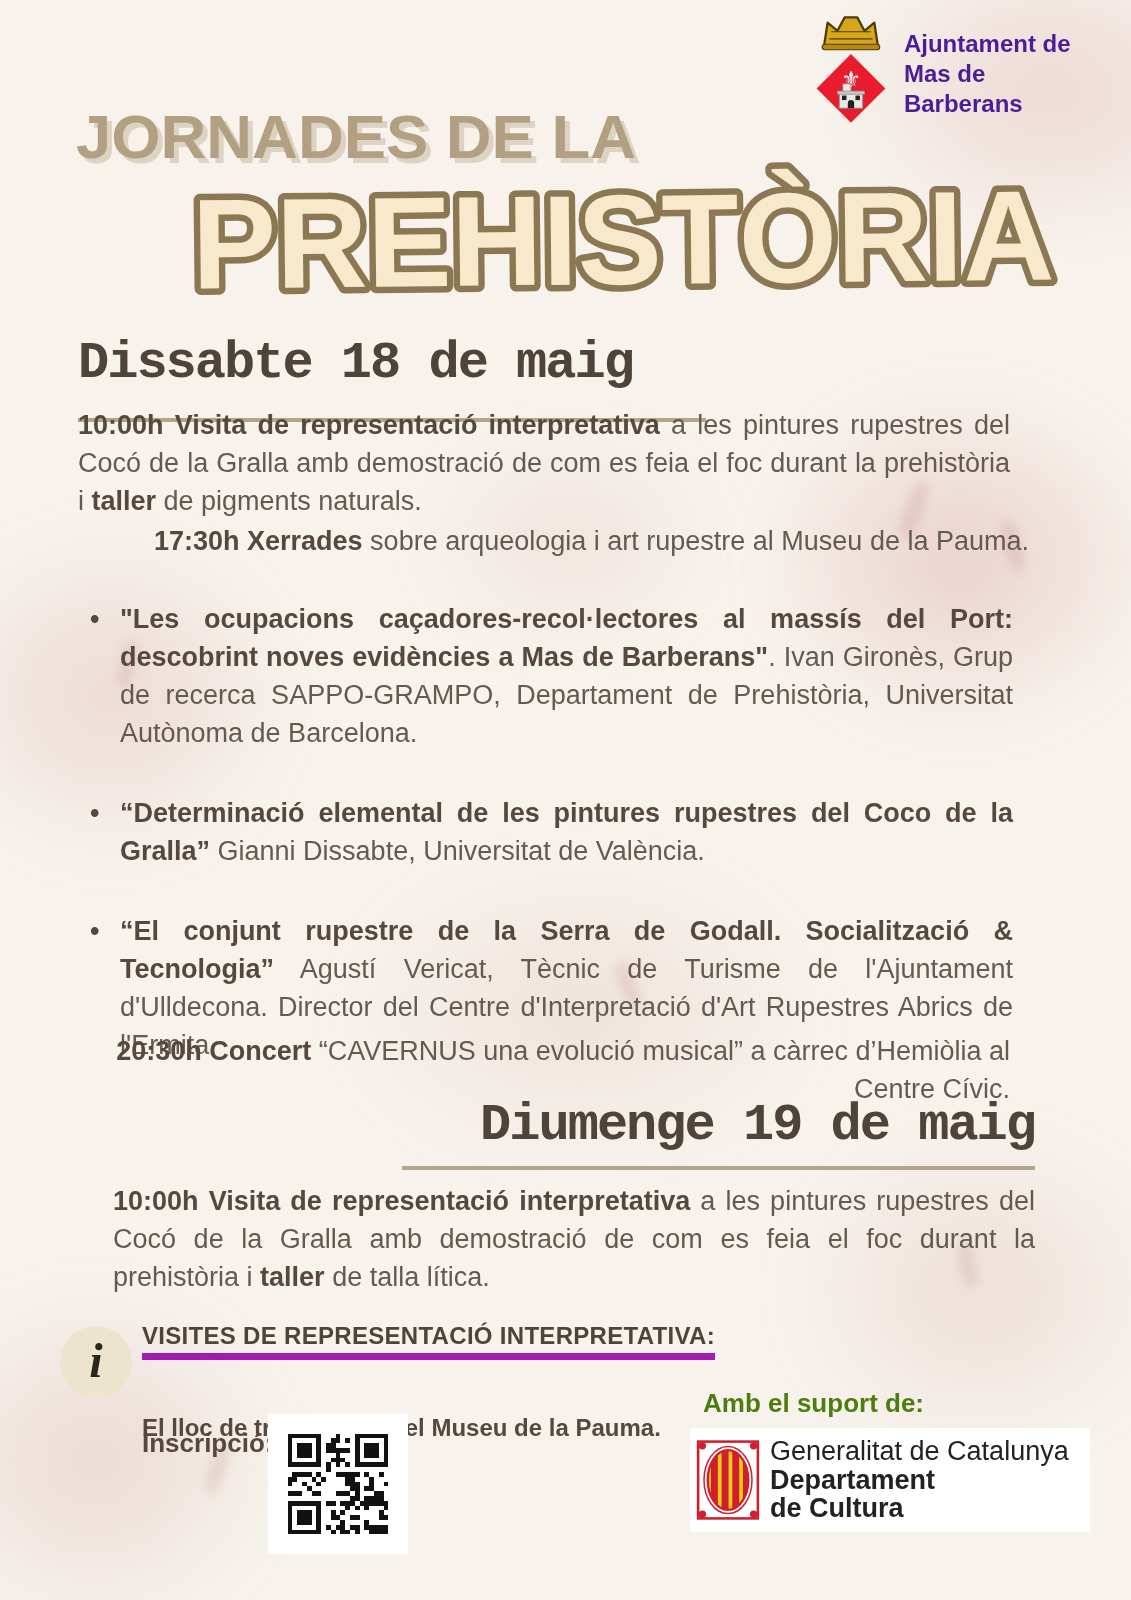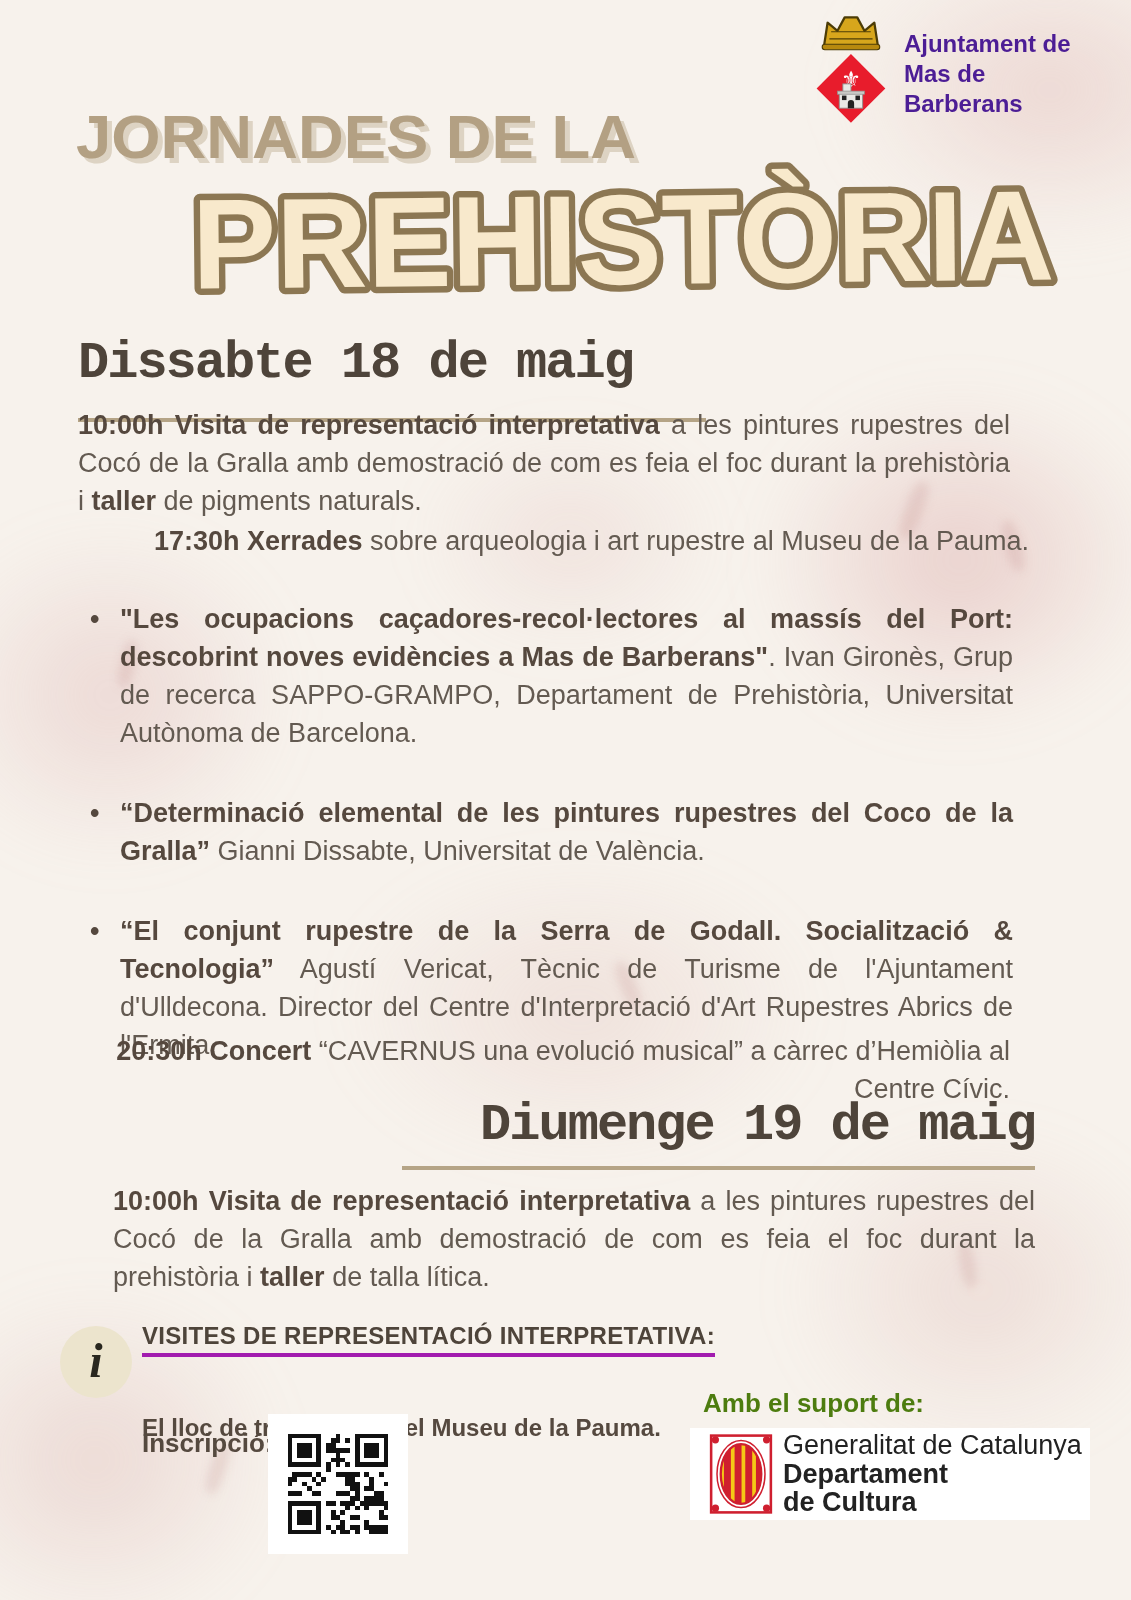--- a/index.html
+++ b/index.html
@@ -33,28 +33,28 @@
   .talk{position:relative;padding-left:32px;font-size:27px;line-height:38px;
     color:#635a51;text-align:justify;margin-bottom:30px;}
   .talk b{color:#55483e;}
   .talk .dot{position:absolute;left:2px;top:0;color:#55483e;font-weight:bold;}
   
   .info-circle{position:absolute;left:60px;top:1326px;width:72px;height:72px;border-radius:50%;
     background:#ece4cd;display:flex;align-items:center;justify-content:center;}
   .info-circle span{font-family:"Liberation Serif",serif;font-style:italic;font-weight:bold;
     font-size:48px;color:#29271f;margin-top:-4px;}
   .visites-title{position:absolute;left:142px;top:1322px;font-size:24px;font-weight:bold;
-    color:#4e443a;border-bottom:4px solid #a21caf;padding-bottom:3px;letter-spacing:.3px;}
+    color:#4e443a;border-bottom:7px solid #a21caf;padding-bottom:3px;letter-spacing:.3px;}
   .meeting{position:absolute;left:142px;top:1366px;font-size:24px;font-weight:bold;color:#55493f;margin-top:48px;}
   .inscripcio{position:absolute;left:142px;top:1428px;font-size:26px;font-weight:bold;color:#55493f;}
   .qr-box{position:absolute;left:268px;top:1414px;width:140px;height:140px;background:#fff;
     display:flex;align-items:center;justify-content:center;}
   .support{position:absolute;left:703px;top:1388px;font-size:26px;font-weight:bold;color:#4d7c0f;}
-  .gencat{position:absolute;left:690px;top:1428px;width:400px;height:92px;background:#fff;
-    display:flex;align-items:center;padding-left:19px;box-sizing:border-box;}
+  .gencat{position:absolute;left:690px;top:1428px;width:400px;height:104px;background:#fff;
+    display:flex;align-items:center;padding-left:6px;box-sizing:border-box;}
   .gencat-text{margin-left:10px;color:#222;line-height:1.06;}
   .gencat-text .l1{font-size:27px;}
   .gencat-text .l2,.gencat-text .l3{font-size:27px;font-weight:bold;}
 </style>
 </head>
 <body>
 
 <div class="poster">
 
   <div class="bg">

